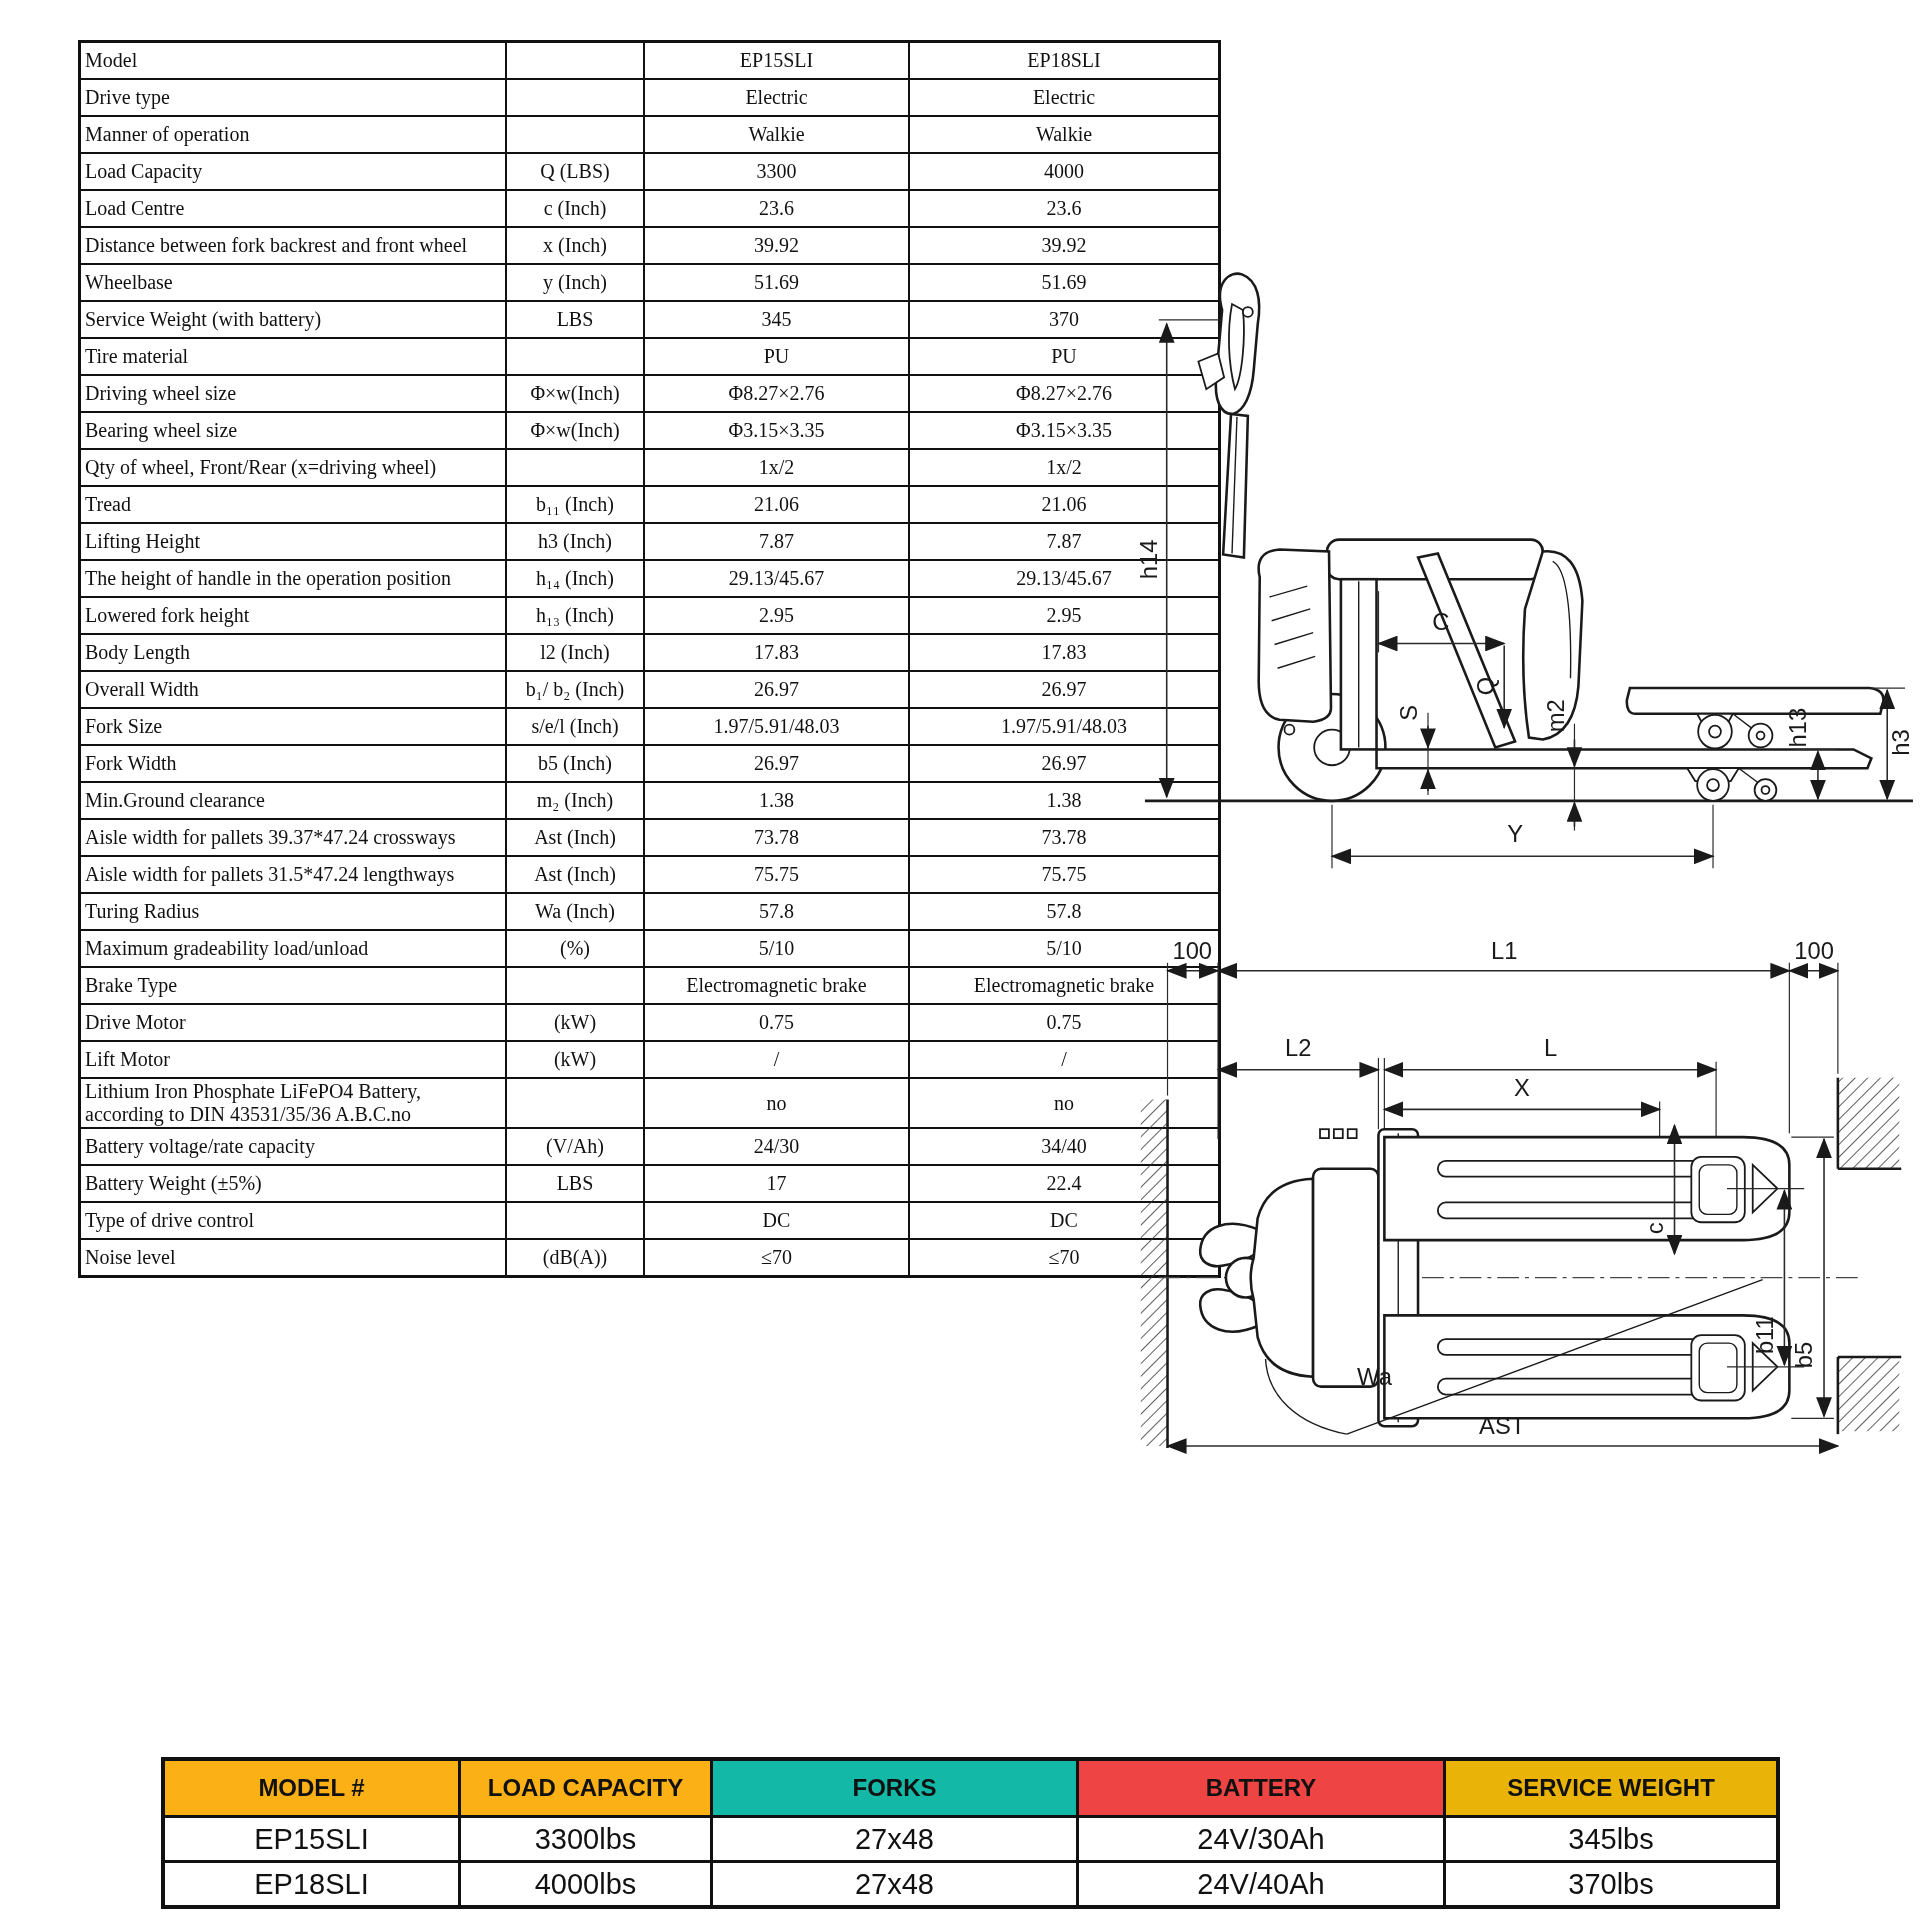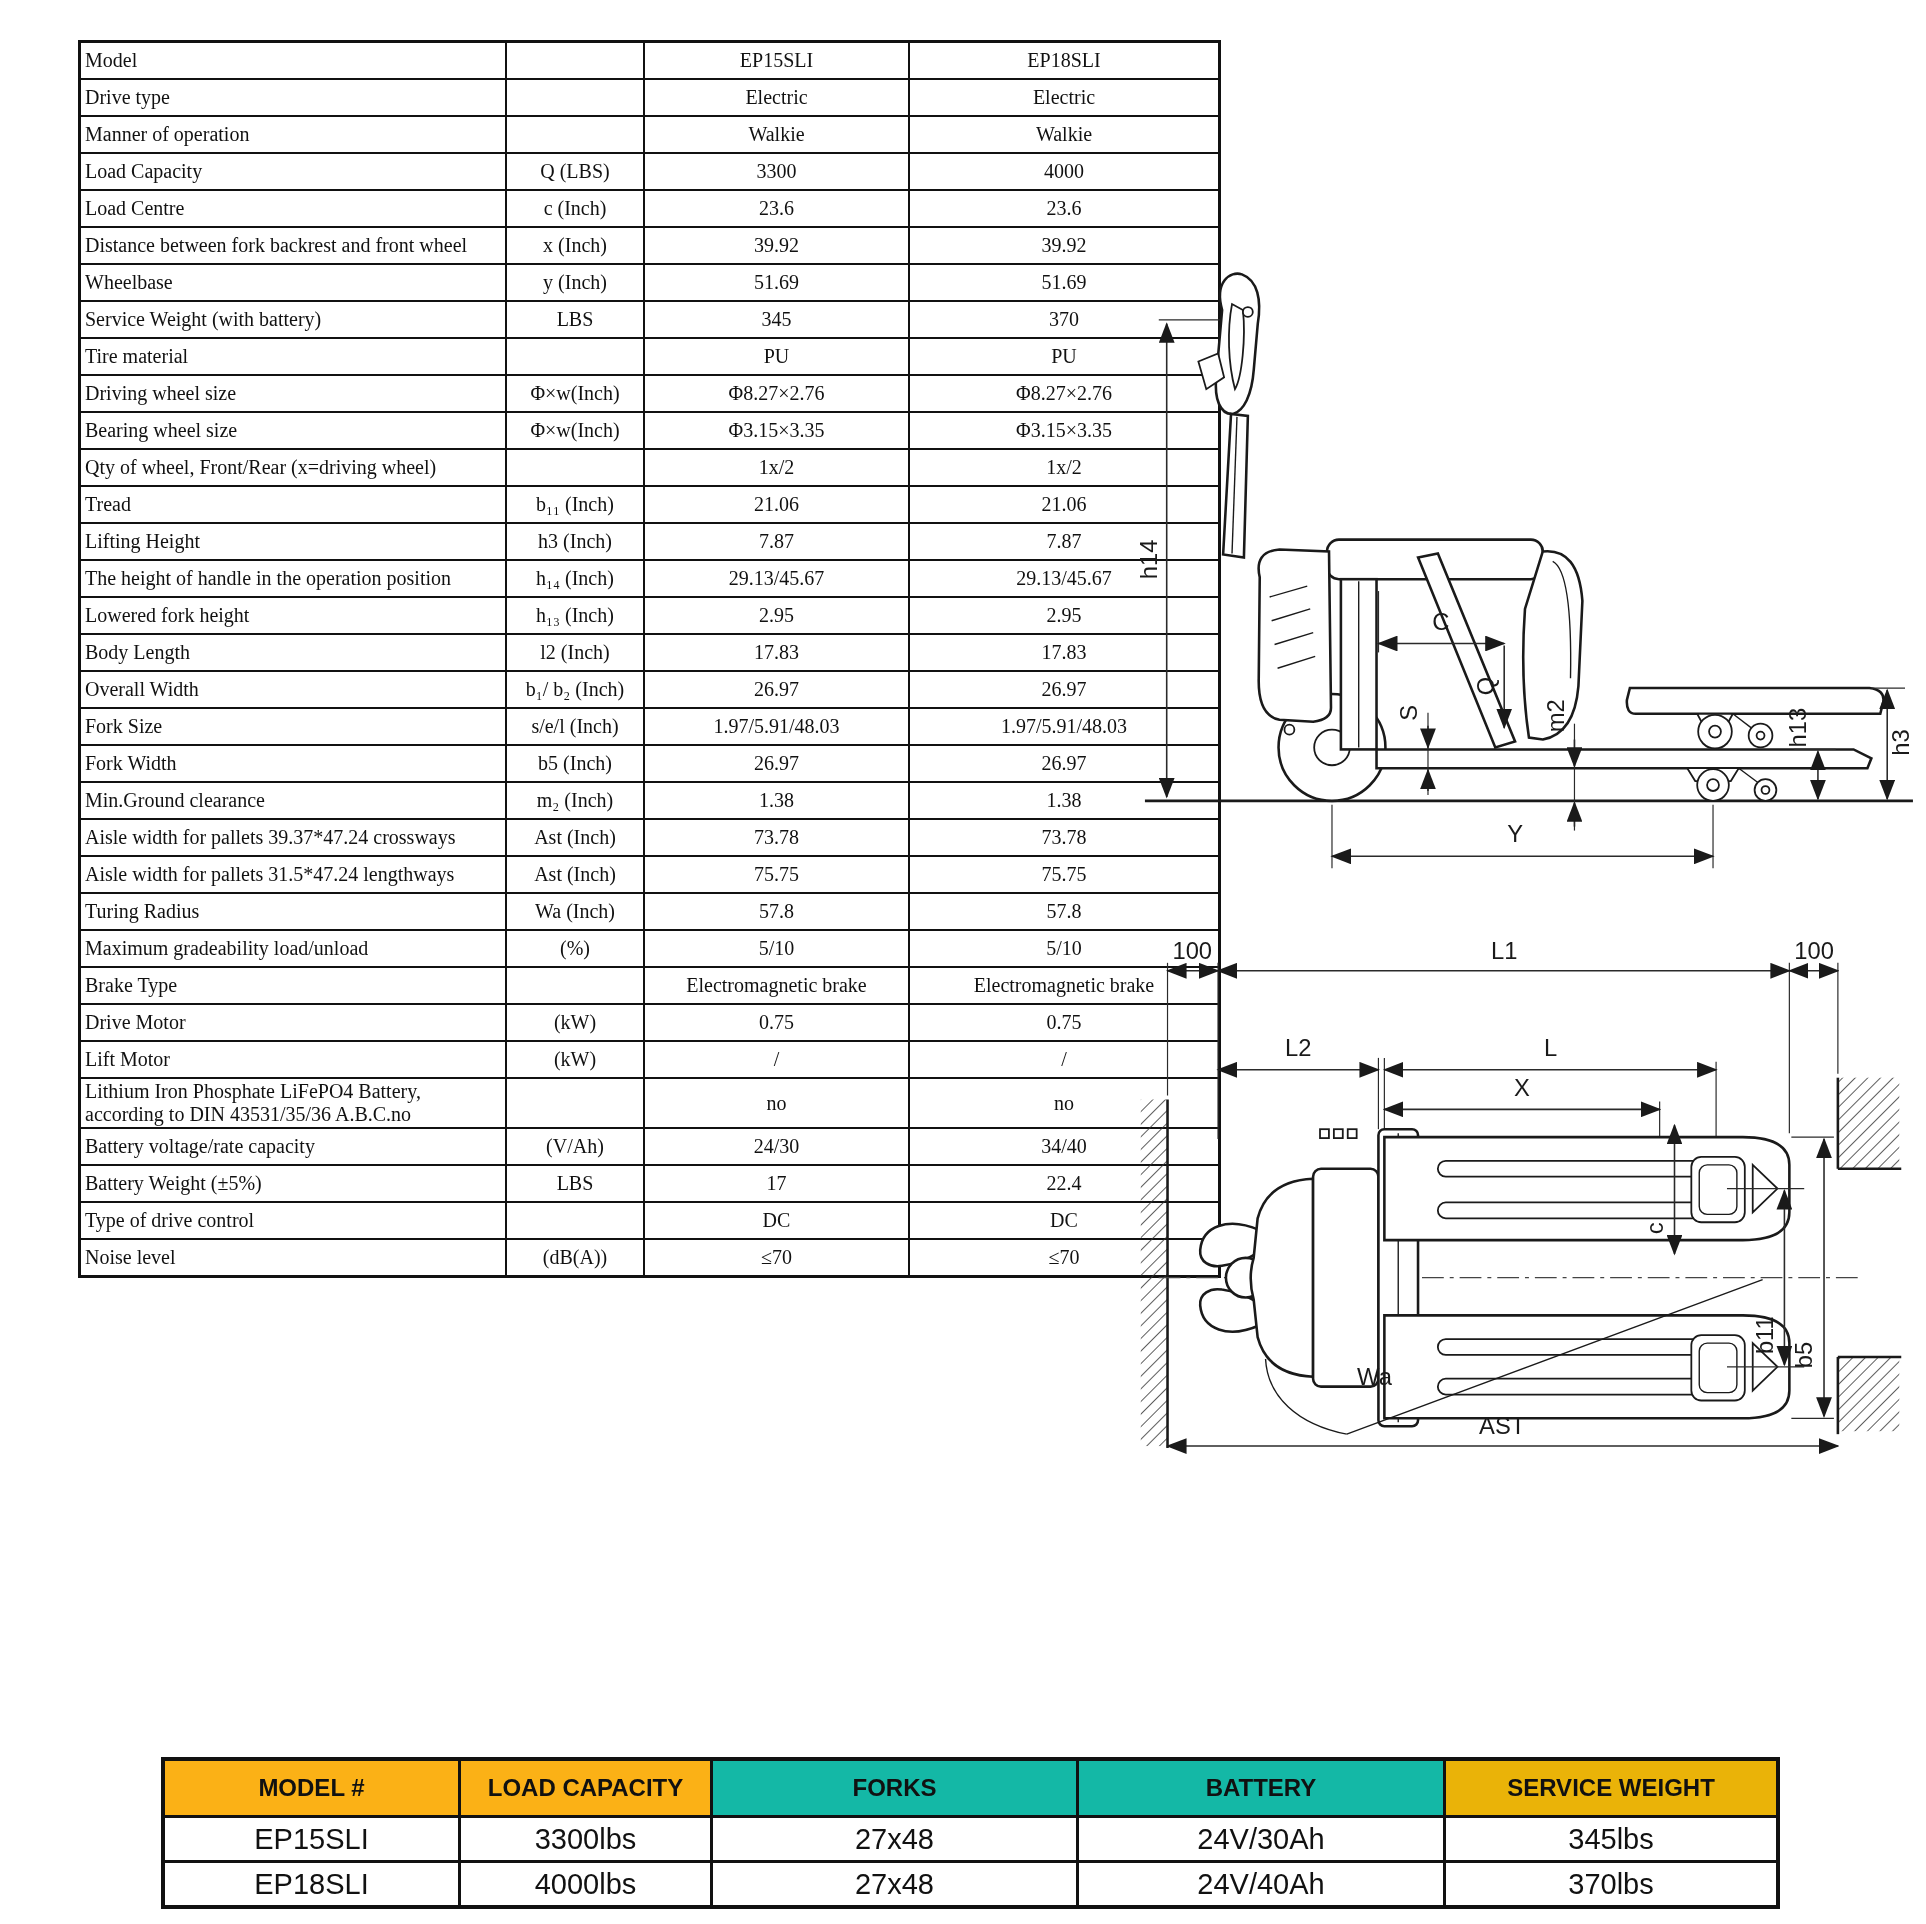--- a/index.html
+++ b/index.html
@@ -442,21 +442,21 @@
   <text class="dimtxt" x="387" y="508" text-anchor="middle">AST</text>
 </svg>
 
 <div class="sum-wrap">
   <table class="sum">
     <thead>
         <tr>
           <th class="sum-c0" style="background: rgb(251, 177, 22);">MODEL #</th>
           <th class="sum-c1" style="background: rgb(251, 177, 22);">LOAD CAPACITY</th>
           <th class="sum-c2" style="background: #14b8a6;">FORKS</th>
-          <th class="sum-c3" style="background: #14b8a6;">BATTERY</th>
+          <th class="sum-c3" style="background: #ef4444;">BATTERY</th>
           <th class="sum-c4" style="background: #eab308;">SERVICE WEIGHT</th>
         </tr>
       </thead>
     <tbody>
         <tr>
           <td class="sum-c0">EP15SLI</td>
           <td class="sum-c1">3300lbs</td>
           <td class="sum-c2">27x48</td>
           <td class="sum-c3">24V/30Ah</td>
           <td class="sum-c4">345lbs</td>

